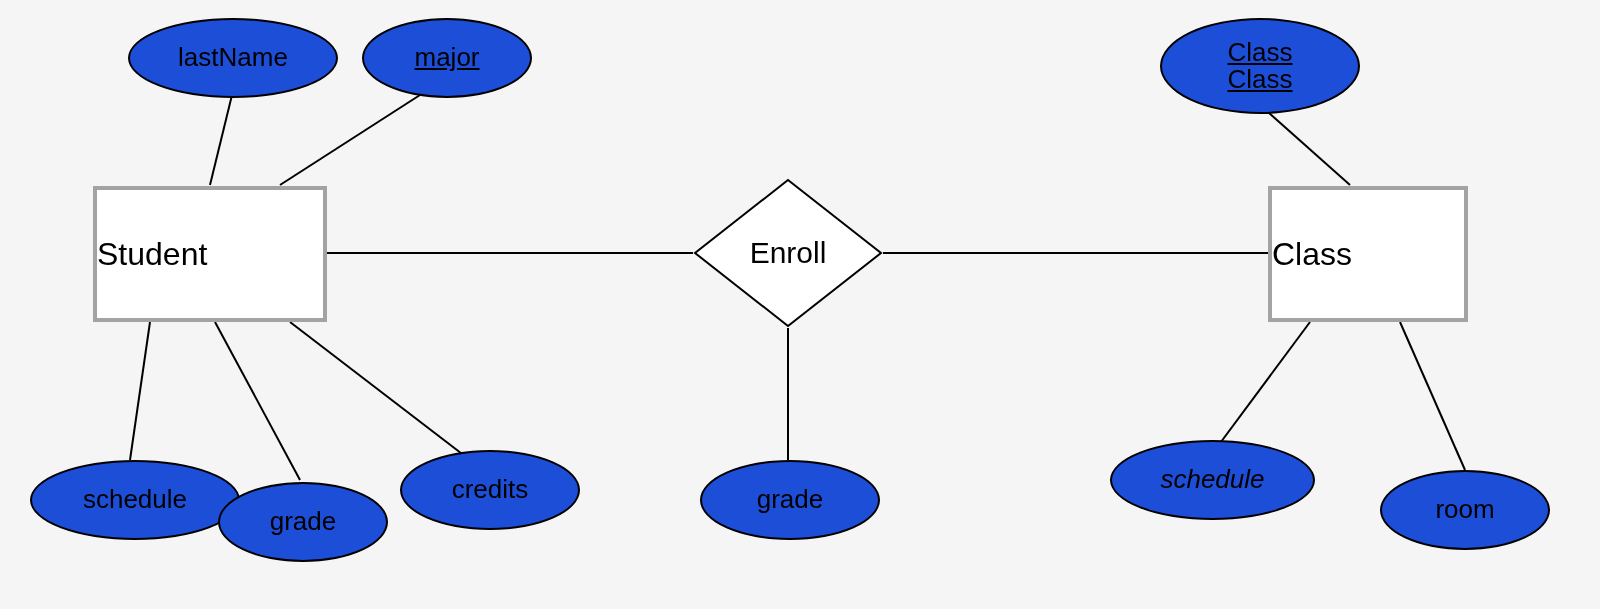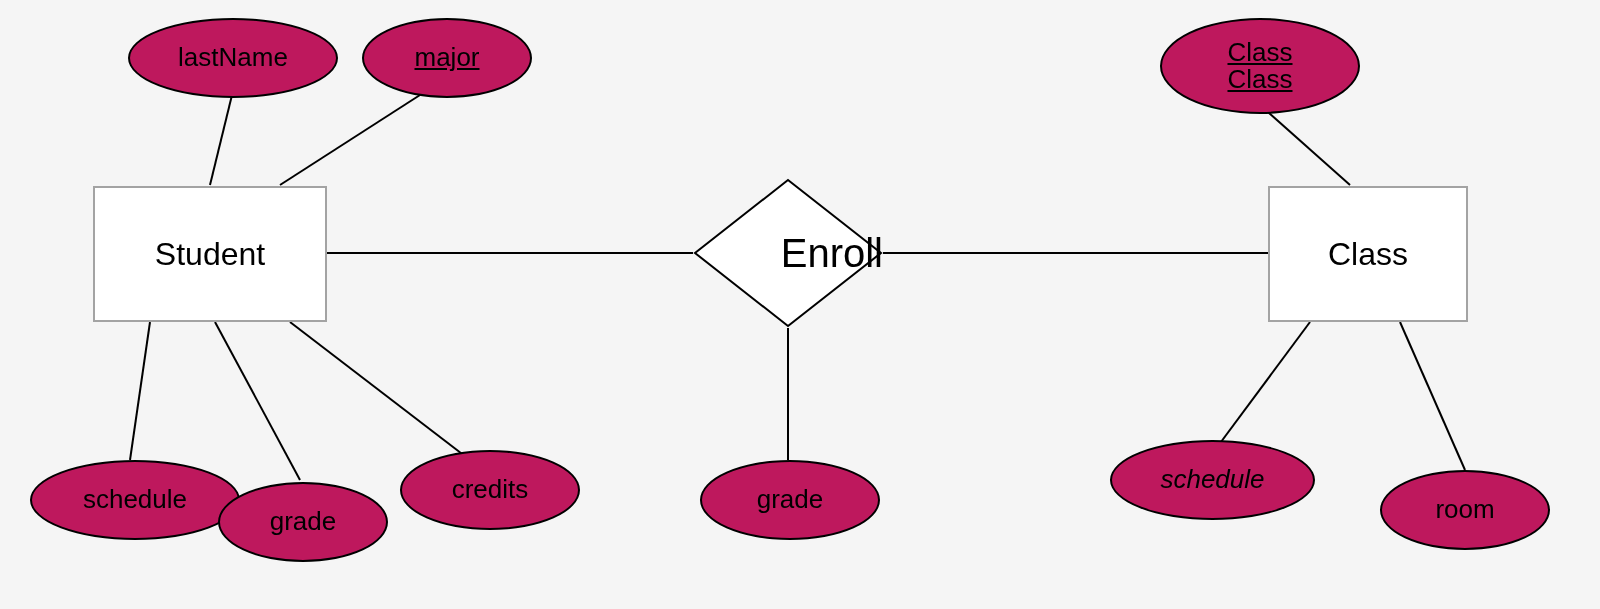--- a/index.html
+++ b/index.html
@@ -12,47 +12,46 @@
     }
     svg.lines {
       position: absolute;
       top: 0; left: 0;
       width: 1600px; height: 609px;
       pointer-events: none;
     }
     .entity {
       position: absolute;
       background: #fff;
-      border: 2px solid #a3a3a3;
+      border: 4px solid #a3a3a3;
       display: flex;
       align-items: center;
-      justify-content: center;
       font-size: 32px;
     }
     .relationship {
       position: absolute;
       width: 190px;
       height: 150px;
     }
     .relationship svg {
       position: absolute;
       top: 0; left: 0;
     }
     .relationship .label {
       position: absolute;
       top: 0; left: 0;
       width: 100%; height: 100%;
       display: flex;
       align-items: center;
-      justify-content: flex-end;
-      font-size: 40px;
+      justify-content: center;
+      font-size: 30px;
     }
     .attr {
       position: absolute;
-      background: #be185d;
+      background: #1d4ed8;
       border: 2px solid #000;
       border-radius: 50%;
       display: flex;
       flex-direction: column;
       align-items: center;
       justify-content: center;
       font-size: 26px;
       text-align: center;
       line-height: 1.05;
     }

